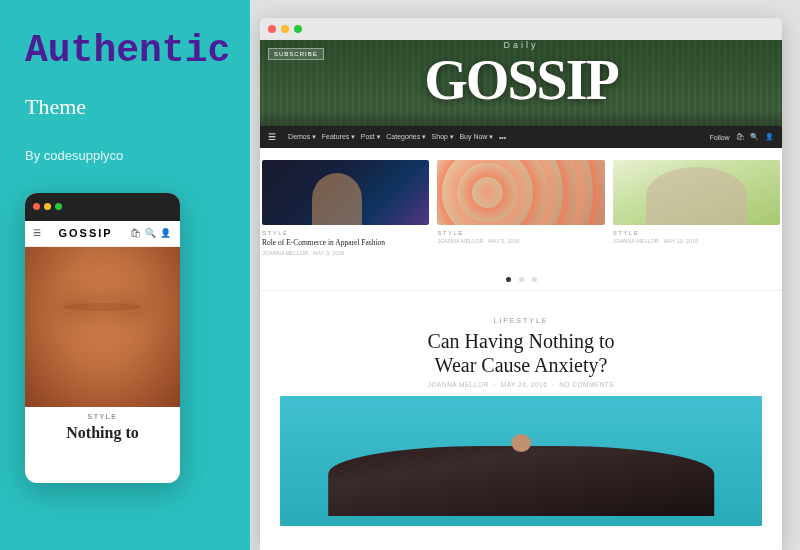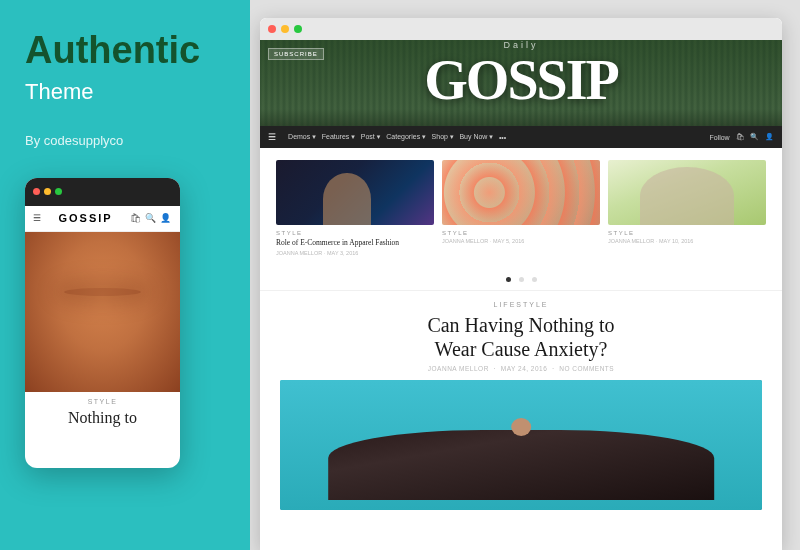--- a/index.html
+++ b/index.html
@@ -18,30 +18,30 @@
       width: 250px; height: 550px;
       background: #2bbfbf;
       display: flex;
       flex-direction: column;
       align-items: flex-start;
       padding: 30px 25px;
     }
     .brand-title {
       font-size: 38px;
       font-weight: 900;
-      color: #14532d;
-      font-family: Liberation Sans, sans-serif;
+      color: #4c1d95;
+      font-family: Liberation Mono, monospace;
       line-height: 1.1;
-      margin-bottom: 7px;
+      margin-bottom: 22px;
     }
     .brand-subtitle {
       font-size: 22px;
       color: #fff;
       font-weight: 300;
-      font-family: Liberation Sans, sans-serif;
+      font-family: Liberation Serif, serif;
       margin-bottom: 4px;
     }
     .brand-by {
       font-size: 13px;
       color: rgba(255,255,255,0.85);
       font-family: Arial, sans-serif;
       margin-bottom: 30px;
       margin-top: 24px;
     }
 
@@ -113,20 +113,21 @@
       left: 25%;
       width: 50%;
       height: 8px;
       background: rgba(100,30,10,0.3);
       border-radius: 50%;
       box-shadow: 0 0 20px 10px rgba(80,20,5,0.2);
     }
     .mobile-content {
       padding: 6px 20px;
       background: #fff;
+      font-weight: bold;
     }
     .mobile-style-label {
       font-size: 7px;
       letter-spacing: 1.5px;
       text-align: center;
       color: #999;
       font-family: Arial, sans-serif;
       margin-bottom: 3px;
     }
     .mobile-headline {
@@ -266,21 +267,21 @@
       color: #ccc;
       font-size: 7px;
       font-family: Arial, sans-serif;
       align-items: center;
     }
 
     
     .articles-grid {
       display: flex;
       gap: 8px;
-      padding: 12px 16px 8px;
+      padding: 12px 2px 8px;
       background: #fff;
     }
     .article-card {
       flex: 1;
       display: flex;
       flex-direction: column;
     }
     .article-thumb {
       height: 65px;
       border-radius: 2px;
@@ -354,21 +355,21 @@
       display: inline-block;
       width: 5px; height: 5px;
       border-radius: 50%;
       margin: 0 2px;
     }
     .dot.active { background: #333; }
     .dot.inactive { background: #ddd; }
 
     
     .feature-section {
-      padding: 10px 20px 6px;
+      padding: 26px 20px 6px;
       text-align: center;
       border-top: 1px solid #f0f0f0;
     }
     .feature-category {
       font-size: 7px;
       letter-spacing: 2px;
       color: #999;
       font-family: Arial, sans-serif;
       margin-bottom: 5px;
     }

